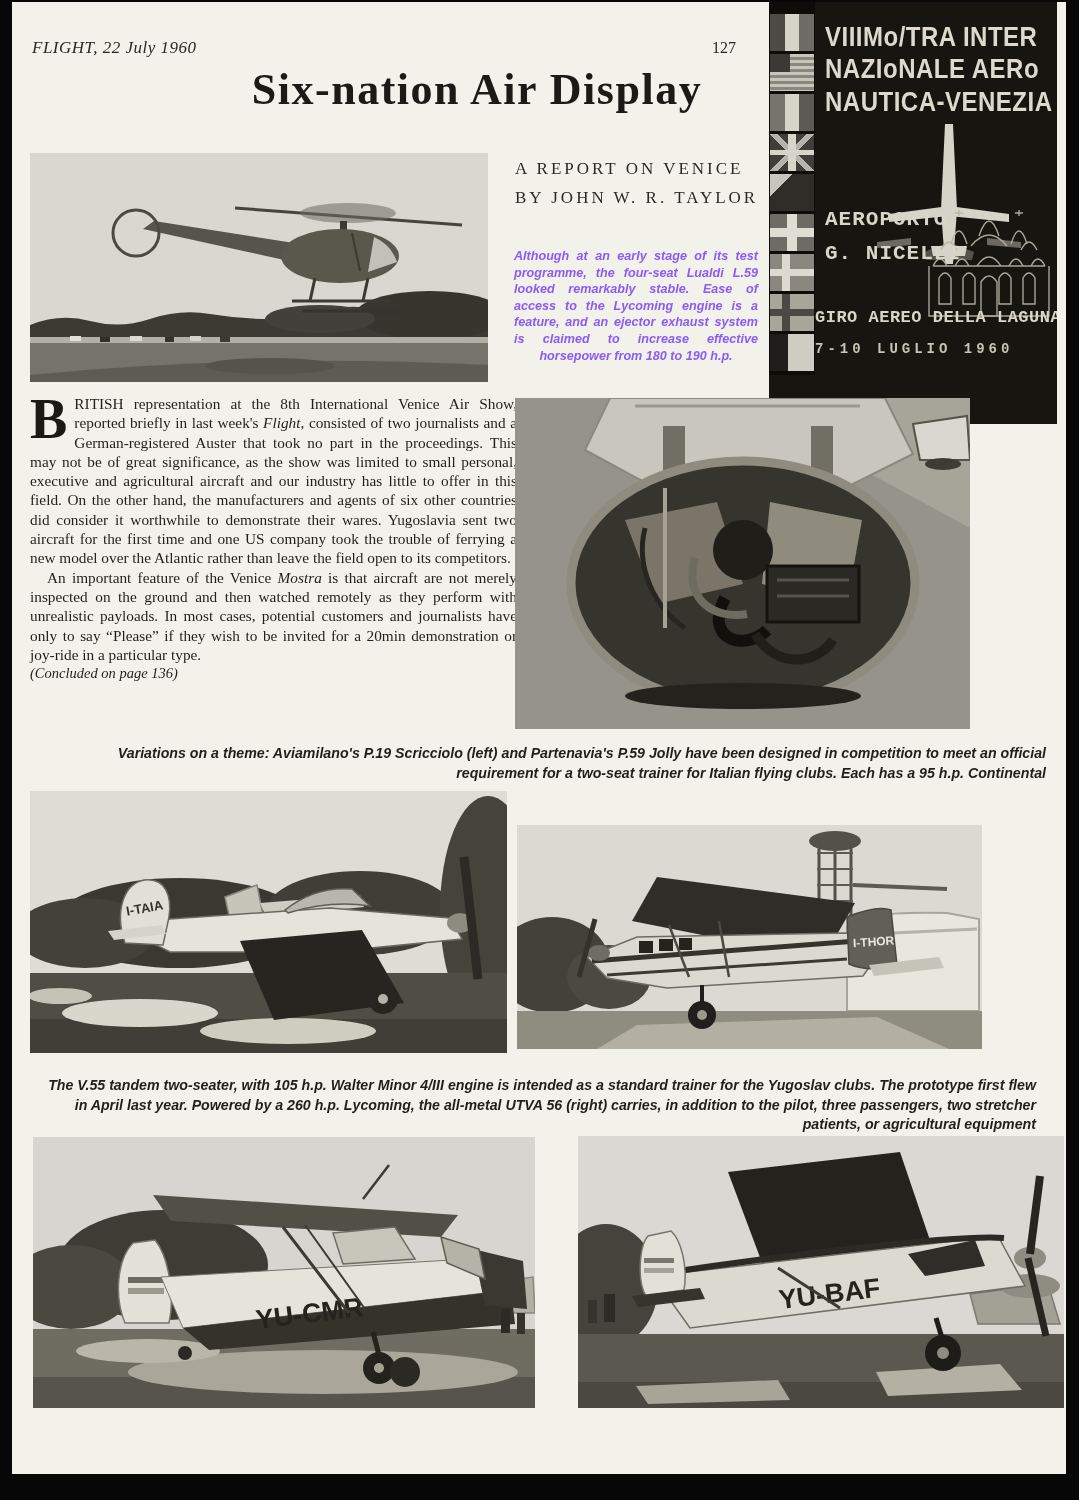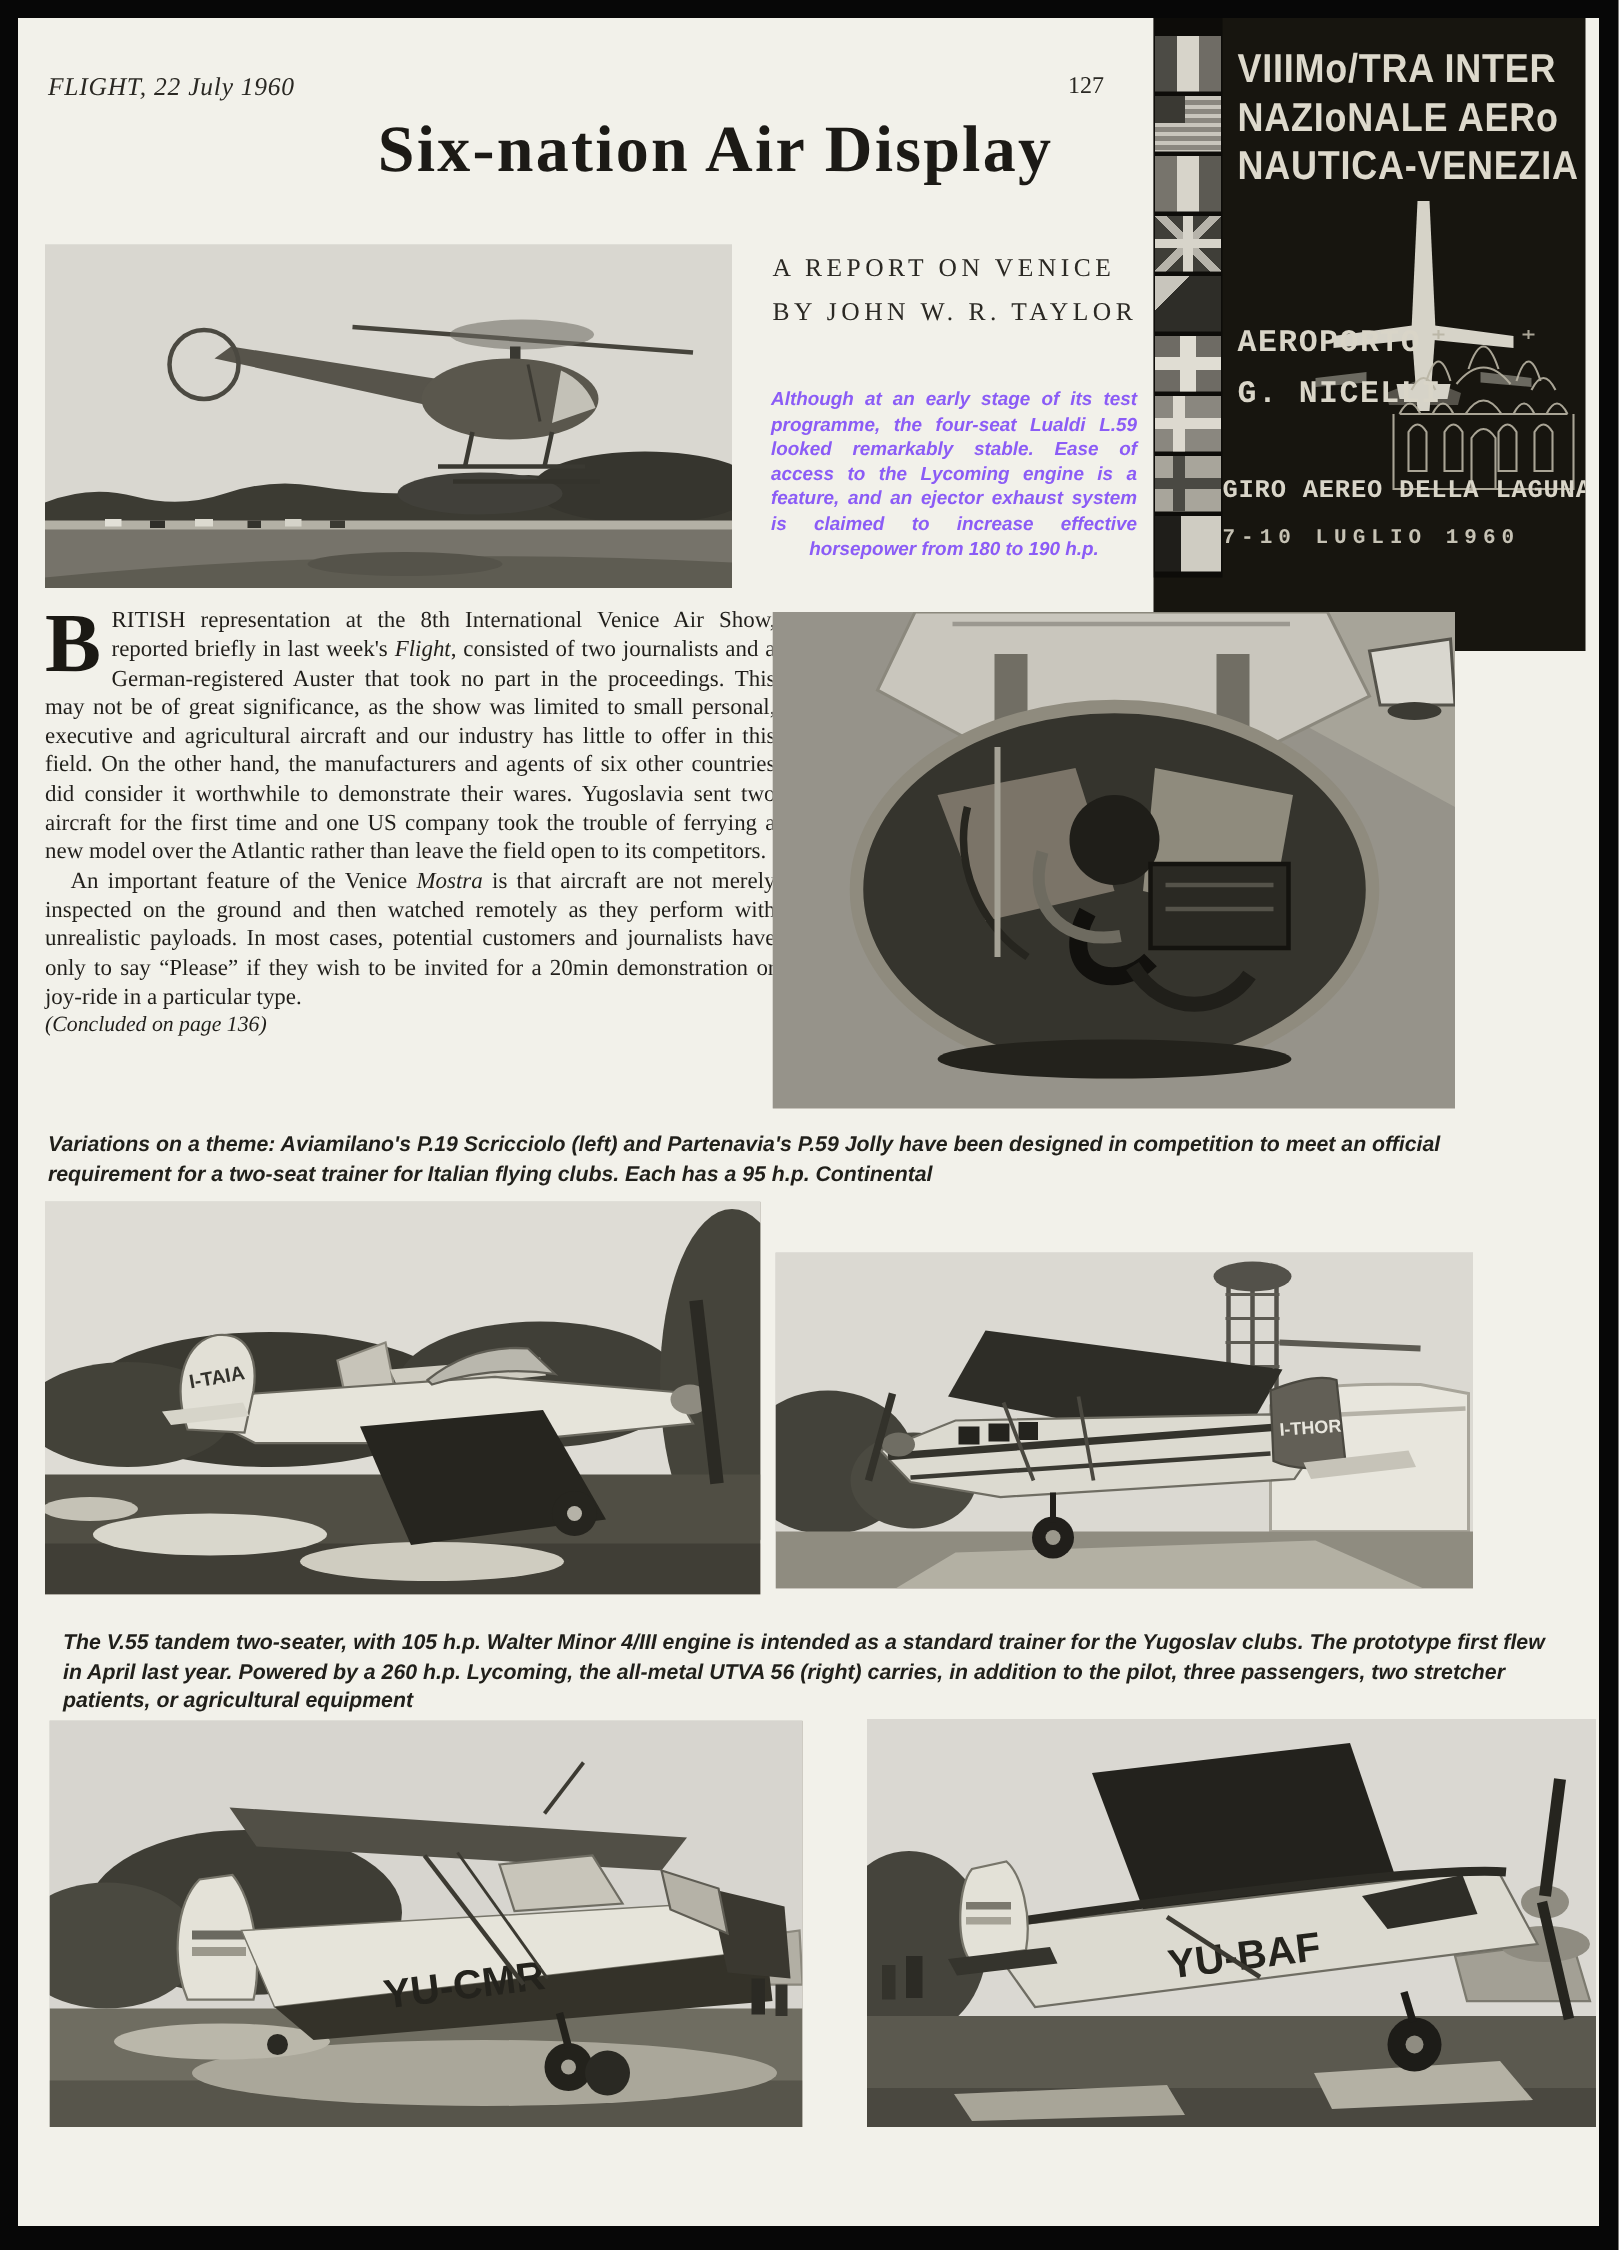--- a/index.html
+++ b/index.html
@@ -1,18 +1,18 @@
 <!DOCTYPE html>
 <html><head>
 <meta charset="utf-8">
 <style>
   *{box-sizing:border-box;margin:0;padding:0}
   html,body{width:1079px;height:1500px;overflow:hidden}
   body{background:#070707;position:relative;font-family:"Liberation Serif",serif;-webkit-font-smoothing:antialiased}
-  .page{position:absolute;left:12px;top:12px;width:1054px;height:1472px;background:#f2f1ea;color:#24221e;overflow:hidden}
+  .page{position:absolute;left:12px;top:2px;width:1054px;height:1472px;background:#f2f1ea;color:#24221e;overflow:hidden}
   .abs{position:absolute}
   
   .masthead{left:20px;top:36px;font-style:italic;font-size:17px;letter-spacing:.5px;color:#2a2823}
   .pagenum{left:700px;top:37px;font-size:16px;color:#2a2823}
   .title{left:80px;top:62px;width:770px;text-align:center;font-size:44px;font-weight:bold;letter-spacing:1.5px;color:#1c1a16}
   
   .kicker{left:503px;width:250px;font-size:17px;letter-spacing:3px;color:#2b2924}
   .leadcap{left:502px;top:246px;width:244px;font-family:"Liberation Sans",sans-serif;font-style:italic;font-weight:bold;font-size:12.6px;line-height:16.6px;text-align:justify;text-align-last:center;color:#8b5cf6}
   
   .poster{left:757px;top:0;width:288px;height:422px;background:#17150f;overflow:hidden}
@@ -24,21 +24,21 @@
   .nicelli{left:56px;top:240px;font-size:21px;letter-spacing:1px}
   .giro{left:46px;top:306px;width:240px;text-align:center;font-size:17px;letter-spacing:.5px;white-space:nowrap}
   .dateline{left:46px;top:339px;width:240px;text-align:left;font-size:14px;letter-spacing:4px;color:#c6c2b4}
   
   .article{left:18px;top:392px;width:487px;font-size:15.3px;line-height:19.3px;text-align:justify;color:#211f1b}
   .article p{margin:0}
   .article p.ind{text-indent:17px}
   .dropcap{float:left;font-size:56px;line-height:44px;font-weight:bold;padding:3px 7px 0 0;color:#1b1914}
   .concluded{text-align:left;font-style:italic;font-size:14.5px;margin-top:1px}
   
-  .cap{font-family:"Liberation Sans",sans-serif;font-style:italic;font-weight:bold;font-size:14.2px;line-height:19.5px;text-align:left;color:#201f1a}
+  .cap{font-family:"Liberation Sans",sans-serif;font-style:italic;font-weight:bold;font-size:14.2px;line-height:19.5px;text-align:right;color:#201f1a}
   .capmid{left:20px;top:742px;width:1014px}
   .capbot{left:30px;top:1074px;width:994px}
   
   .photo{position:absolute;overflow:hidden;background:#cfcdc5;box-shadow:0 0 0 1px #b9b6ac inset}
   .photo svg{display:block}
 </style>
 </head>
 <body>
 
 <div class="page">

